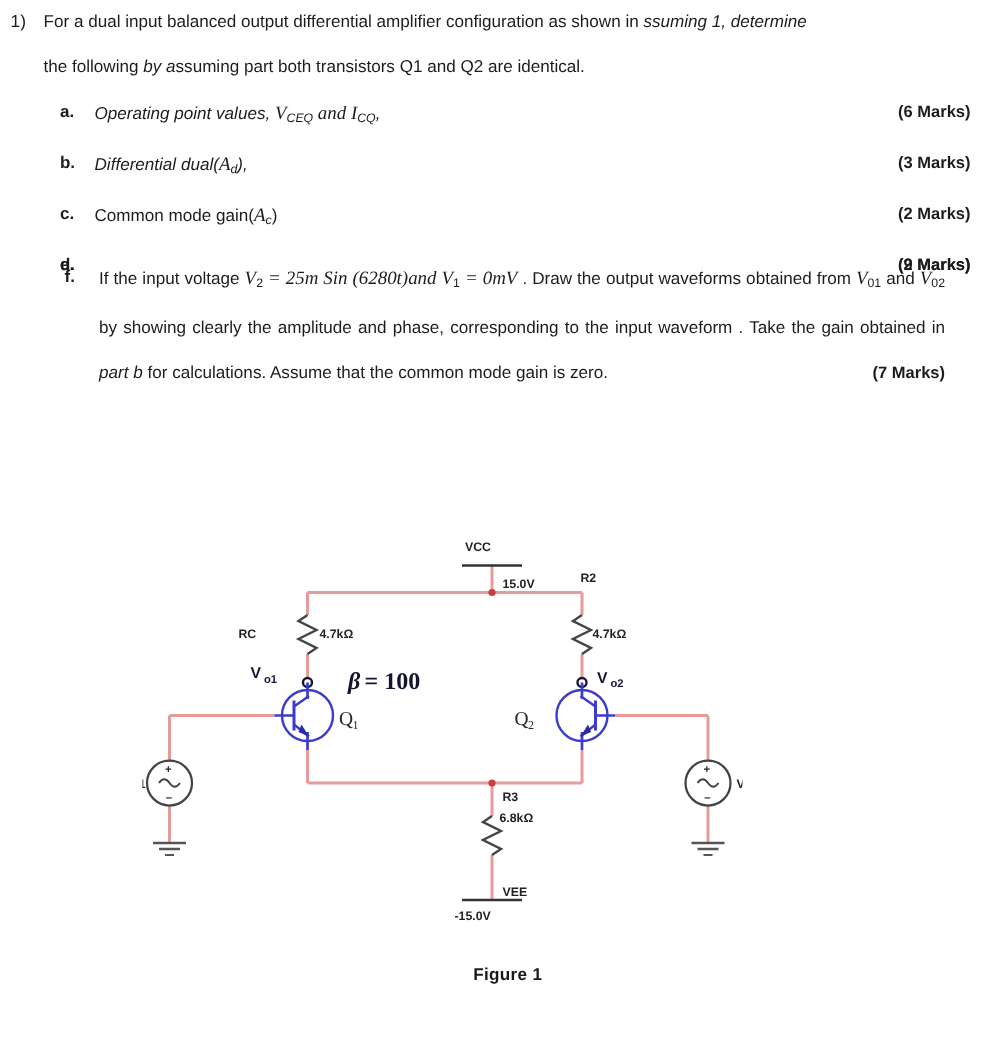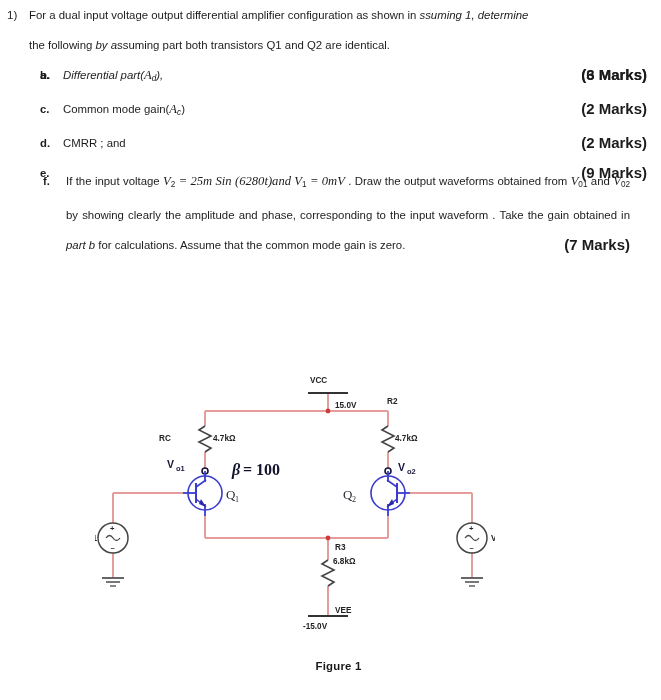--- a/index.html
+++ b/index.html
@@ -61,35 +61,35 @@
     margin-left: 63px;
     margin-right: 18px;
   }
   .sub-body.f-ind { margin-left: 66px; margin-right: 31px; text-align: justify; }
 
   .marks {
     position: absolute;
     right: 14px;
     top: 0;
     font-weight: bold;
-    font-size: 15px;
+    font-size: 11px;
     white-space: nowrap;
   }
   .marks.onlymark { position: static; float: right; }
 
   .it { font-style: italic; }
   .mathit { font-family: "Liberation Serif", serif; font-style: italic; font-size: 12.6px; }
   sub.v { font-size: 8.2px; font-style: italic; vertical-align: -2px; }
   sub.vr { font-size: 8.2px; vertical-align: -2px; font-style: normal; }
 
   
   #figure-wrap {
     position: absolute;
     left: 0px;
-    top: 368px;
+    top: 352px;
     width: 661px;
     height: 328px;
   }
   #circuit-svg {
     position: absolute;
     left: 95px;
     top: 0px;
   }
   .fig-caption {
     position: absolute;
@@ -113,46 +113,46 @@
   .lbl-beta { font-family: "Liberation Serif", serif; font-size: 16px; font-weight: bold; font-style: italic; fill: #14142e; }
   .lbl-beta-n { font-family: "Liberation Serif", serif; font-size: 16px; font-weight: bold; fill: #14142e; }
 </style>
 </head>
 <body>
 
 <div class="qblock">
 
   <div class="qrow" style="top:0px;">
     <span class="q-num">1)</span>
-    <span class="q-body"><span>For a dual input voltage output differential amplifier configuration as shown in </span><span class="it">ssuming 1, determine</span></span>
+    <span class="q-body"><span>For a dual input balanced output differential amplifier configuration as shown in </span><span class="it">ssuming 1, determine</span></span>
   </div>
   <div class="qrow" style="top:0px;">
     <span class="q-body nojust"><span>the following </span><span class="it">by a</span><span>ssuming part both transistors Q1 and Q2 are identical.</span></span>
   </div>
 
   <div class="qrow">
     <span class="sub-letter">a.</span>
+    <span class="sub-body"><span class="it">Operating point values, </span><span class="mathit">V</span><sub class="v">CEQ</sub><span class="mathit"> and </span><span class="mathit">I</span><sub class="v">CQ</sub><span class="it">,</span></span>
     <span class="marks">(6 Marks)</span>
   </div>
 
   <div class="qrow">
     <span class="sub-letter">b.</span>
-    <span class="sub-body"><span class="it">Differential part(</span><span class="mathit">A</span><sub class="v">d</sub><span class="it">),</span></span>
+    <span class="sub-body"><span class="it">Differential dual(</span><span class="mathit">A</span><sub class="v">d</sub><span class="it">),</span></span>
     <span class="marks">(3 Marks)</span>
   </div>
 
   <div class="qrow">
     <span class="sub-letter">c.</span>
     <span class="sub-body"><span>Common mode gain(</span><span class="mathit">A</span><sub class="v">c</sub><span>)</span></span>
     <span class="marks">(2 Marks)</span>
   </div>
 
   <div class="qrow">
     <span class="sub-letter">d.</span>
-    <span class="sub-body">CMRR ; and</span>
     <span class="marks">(2 Marks)</span>
   </div>
 
   <div class="qrow">
     <span class="sub-letter">e.</span>
   </div>
   <div class="qrow">
     <span class="marks">(9 Marks)</span>
   </div>
 

